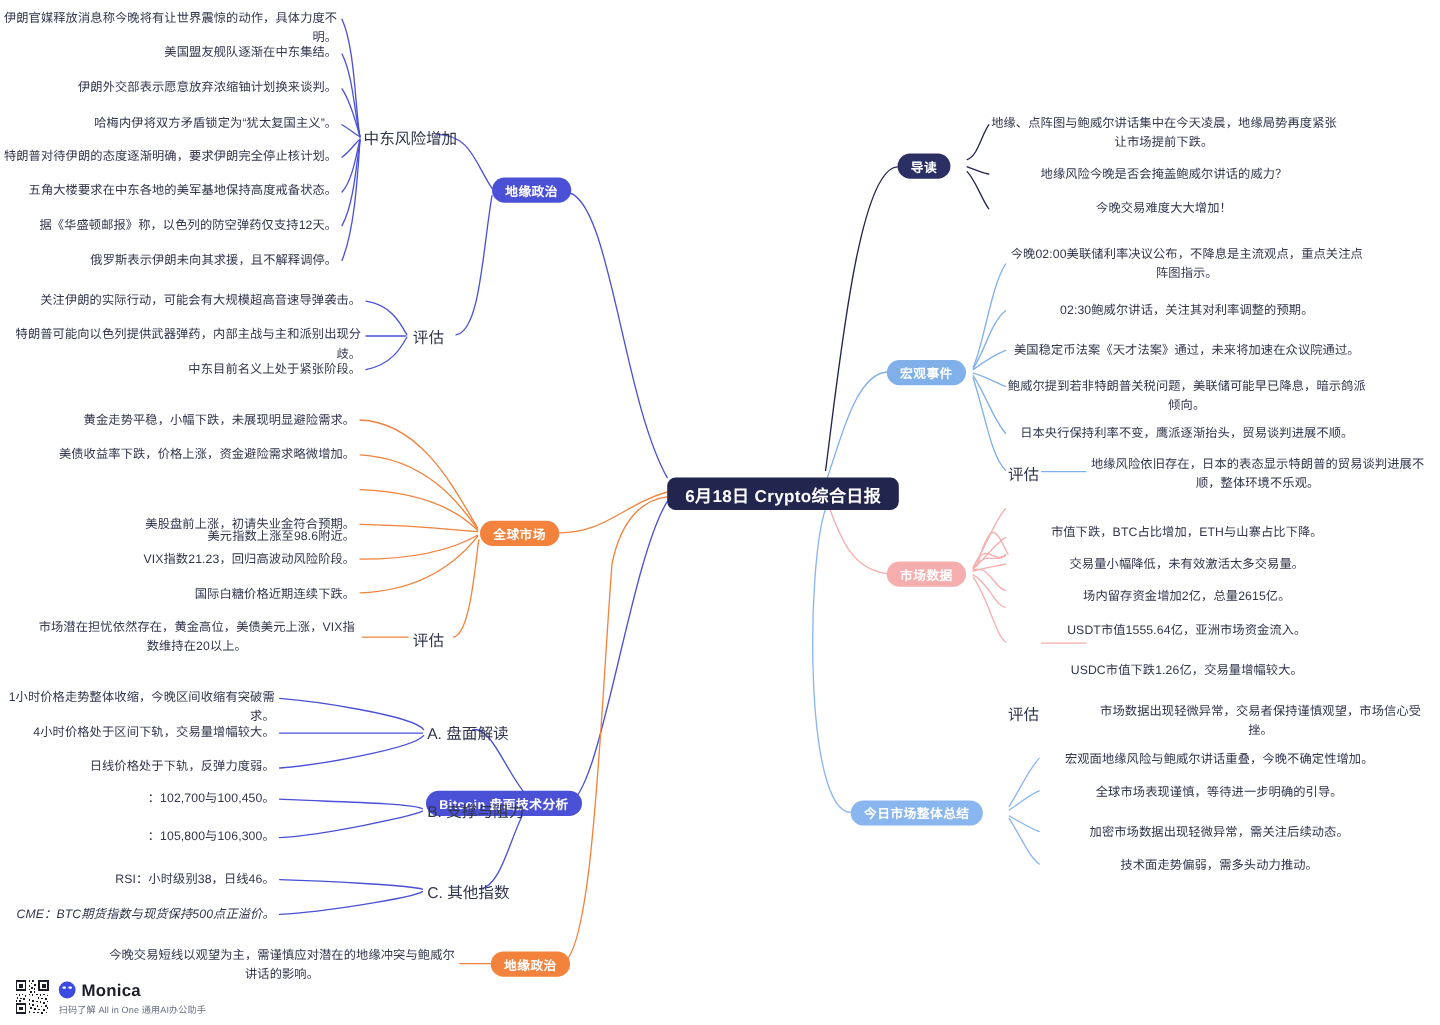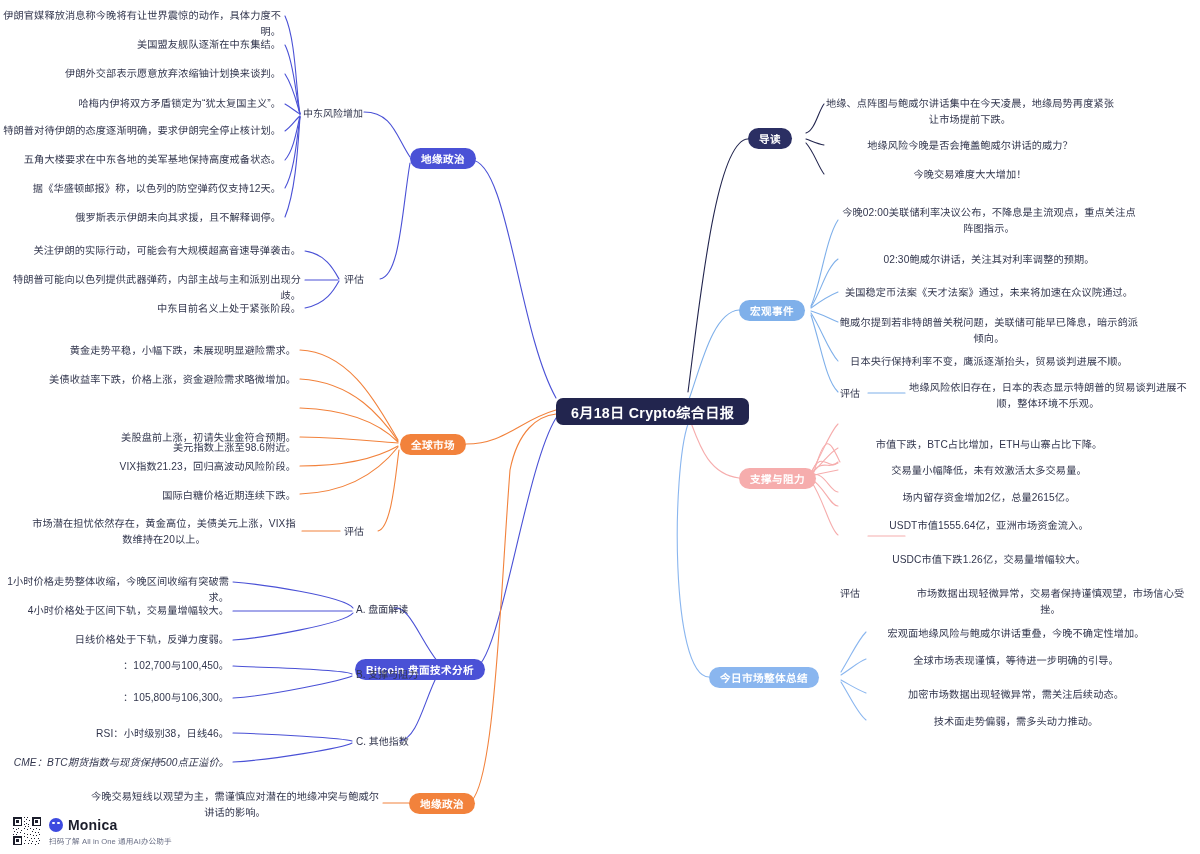--- a/index.html
+++ b/index.html
@@ -11,21 +11,21 @@
   }
   #canvas{position:absolute;left:0;top:0;width:1200px;height:854px;}
   svg.links{position:absolute;left:0;top:0;width:1200px;height:854px;pointer-events:none;}
   .leaf{
     position:absolute;font-size:10.2px;line-height:1.55;color:#32364d;
     letter-spacing:0.1px;
   }
   .leaf.r{text-align:right;}
   .leaf.l{text-align:center;}
   .mid{
-    position:absolute;font-size:10px;color:#32364d;line-height:1.5;
+    position:absolute;font-size:13px;color:#32364d;line-height:1.5;
   }
   .badge{
     position:absolute;border-radius:11px;color:#fff;font-weight:bold;
     display:flex;align-items:center;justify-content:center;
     font-size:10.6px;letter-spacing:0.4px;white-space:nowrap;
     padding:0 11px;height:21px;box-sizing:border-box;
   }
   .badge.center{
     background:#22254e;border-radius:7px;height:27px;font-size:14.2px;
     padding:0 15px;letter-spacing:0.3px;
@@ -227,21 +227,21 @@
   <div class="badge blue-lt" style="left:739px;top:300px;">宏观事件</div>
   <div class="leaf l" style="left:838px;top:205px;width:302px;">今晚02:00美联储利率决议公布，不降息是主流观点，重点关注点阵图指示。</div>
   <div class="leaf l" style="left:838px;top:252px;width:302px;">02:30鲍威尔讲话，关注其对利率调整的预期。</div>
   <div class="leaf l" style="left:838px;top:285px;width:302px;">美国稳定币法案《天才法案》通过，未来将加速在众议院通过。</div>
   <div class="leaf l" style="left:838px;top:315px;width:302px;">鲍威尔提到若非特朗普关税问题，美联储可能早已降息，暗示鸽派倾向。</div>
   <div class="leaf l" style="left:838px;top:354px;width:302px;">日本央行保持利率不变，鹰派逐渐抬头，贸易谈判进展不顺。</div>
 
   <div class="mid" style="left:840px;top:386px;">评估</div>
   <div class="leaf l" style="left:908px;top:380px;width:280px;">地缘风险依旧存在，日本的表态显示特朗普的贸易谈判进展不顺，整体环境不乐观。</div>
 
-  <div class="badge pink" style="left:739px;top:468px;">支撑与阻力</div>
+  <div class="badge pink" style="left:739px;top:468px;">市场数据</div>
   <div class="leaf l" style="left:838px;top:437px;width:302px;">市值下跌，BTC占比增加，ETH与山寨占比下降。</div>
   <div class="leaf l" style="left:838px;top:463px;width:302px;">交易量小幅降低，未有效激活太多交易量。</div>
   <div class="leaf l" style="left:838px;top:490px;width:302px;">场内留存资金增加2亿，总量2615亿。</div>
   <div class="leaf l" style="left:838px;top:518px;width:302px;">USDT市值1555.64亿，亚洲市场资金流入。</div>
   <div class="leaf l" style="left:838px;top:552px;width:302px;">USDC市值下跌1.26亿，交易量增幅较大。</div>
 
   <div class="mid" style="left:840px;top:586px;">评估</div>
   <div class="leaf l" style="left:908px;top:586px;width:285px;">市场数据出现轻微异常，交易者保持谨慎观望，市场信心受挫。</div>
 
   <div class="badge blue-lt2" style="left:709px;top:667px;">今日市场整体总结</div>

